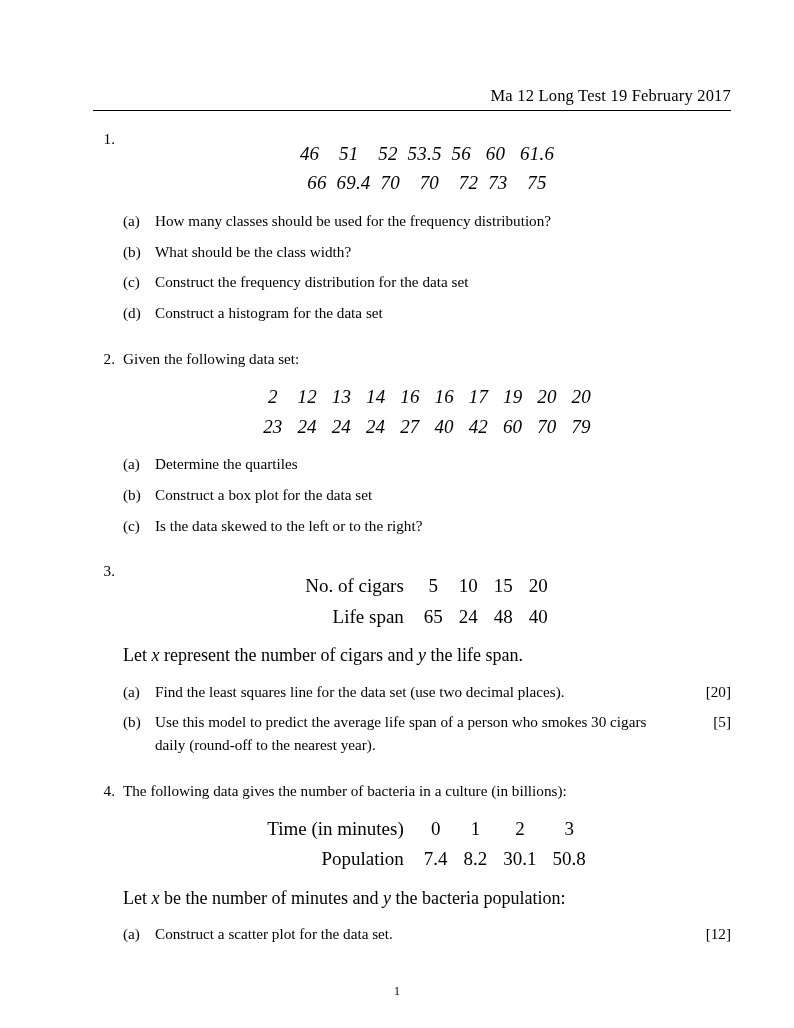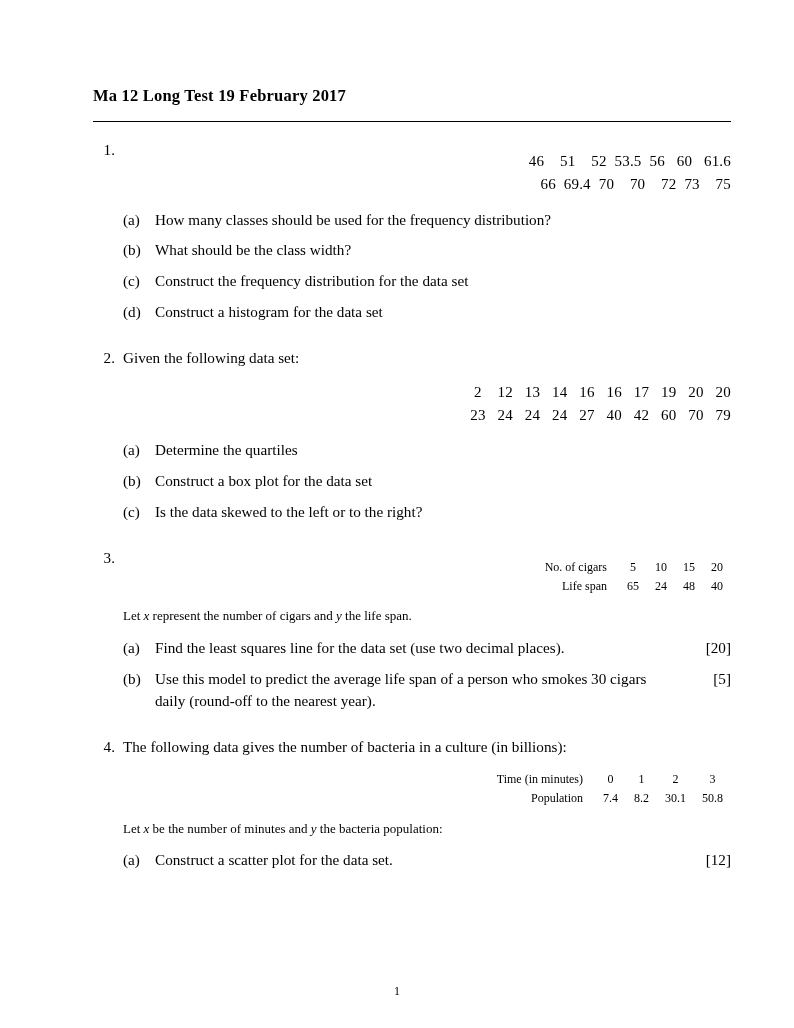--- a/index.html
+++ b/index.html
@@ -19,26 +19,26 @@
     overflow: hidden;
   }
   .sheet {
     position: absolute;
     left: 93px;
     top: 86px;
     width: 638px;
   }
   .header {
     display: flex;
-    justify-content: flex-start;
+    justify-content: flex-end;
     align-items: baseline;
-    font-weight: bold;
+    font-weight: normal;
     font-size: 16.5px;
     border-bottom: 1.1px solid #000;
-    padding-bottom: 15px;
+    padding-bottom: 4px;
   }
   .header .title { letter-spacing: 0.2px; }
   .header .date { letter-spacing: 0.2px; }
 
   .problems {
     margin-top: 16px;
   }
   .problem {
     display: flex;
     font-size: 15.2px;
@@ -79,53 +79,54 @@
     position: relative;
     padding-right: 0;
   }
   .marks {
     float: right;
     margin-left: 24px;
     padding-left: 32px;
   }
   .datablock {
     margin: 12px 0 12px 0;
-    text-align: right;
-    font-size: 15px;
+    text-align: center;
+    font-size: 19px;
     line-height: 1.55;
+    font-style: italic;
   }
   .datablock .row {
     white-space: pre;
     letter-spacing: 0.2px;
   }
   .tabled {
     margin: 12px 0 10px 0;
     display: flex;
-    justify-content: flex-end;
-    font-size: 12px;
+    justify-content: center;
+    font-size: 19px;
     line-height: 1.6;
   }
   .tabled table {
     border-collapse: collapse;
   }
   .tabled td {
     padding: 0 7px;
     white-space: nowrap;
   }
   .tabled td.lab {
     text-align: right;
     padding-right: 12px;
   }
   .tabled td.val {
     text-align: center;
     padding: 0 8px;
   }
   .note {
     margin: 10px 0 2px 0;
-    font-size: 13px;
+    font-size: 18px;
   }
   .mi {
     font-family: "Liberation Serif", serif;
     font-style: italic;
   }
   .problem-spacer { height: 12px; }
   .footer {
     position: absolute;
     left: 0;
     right: 0;

